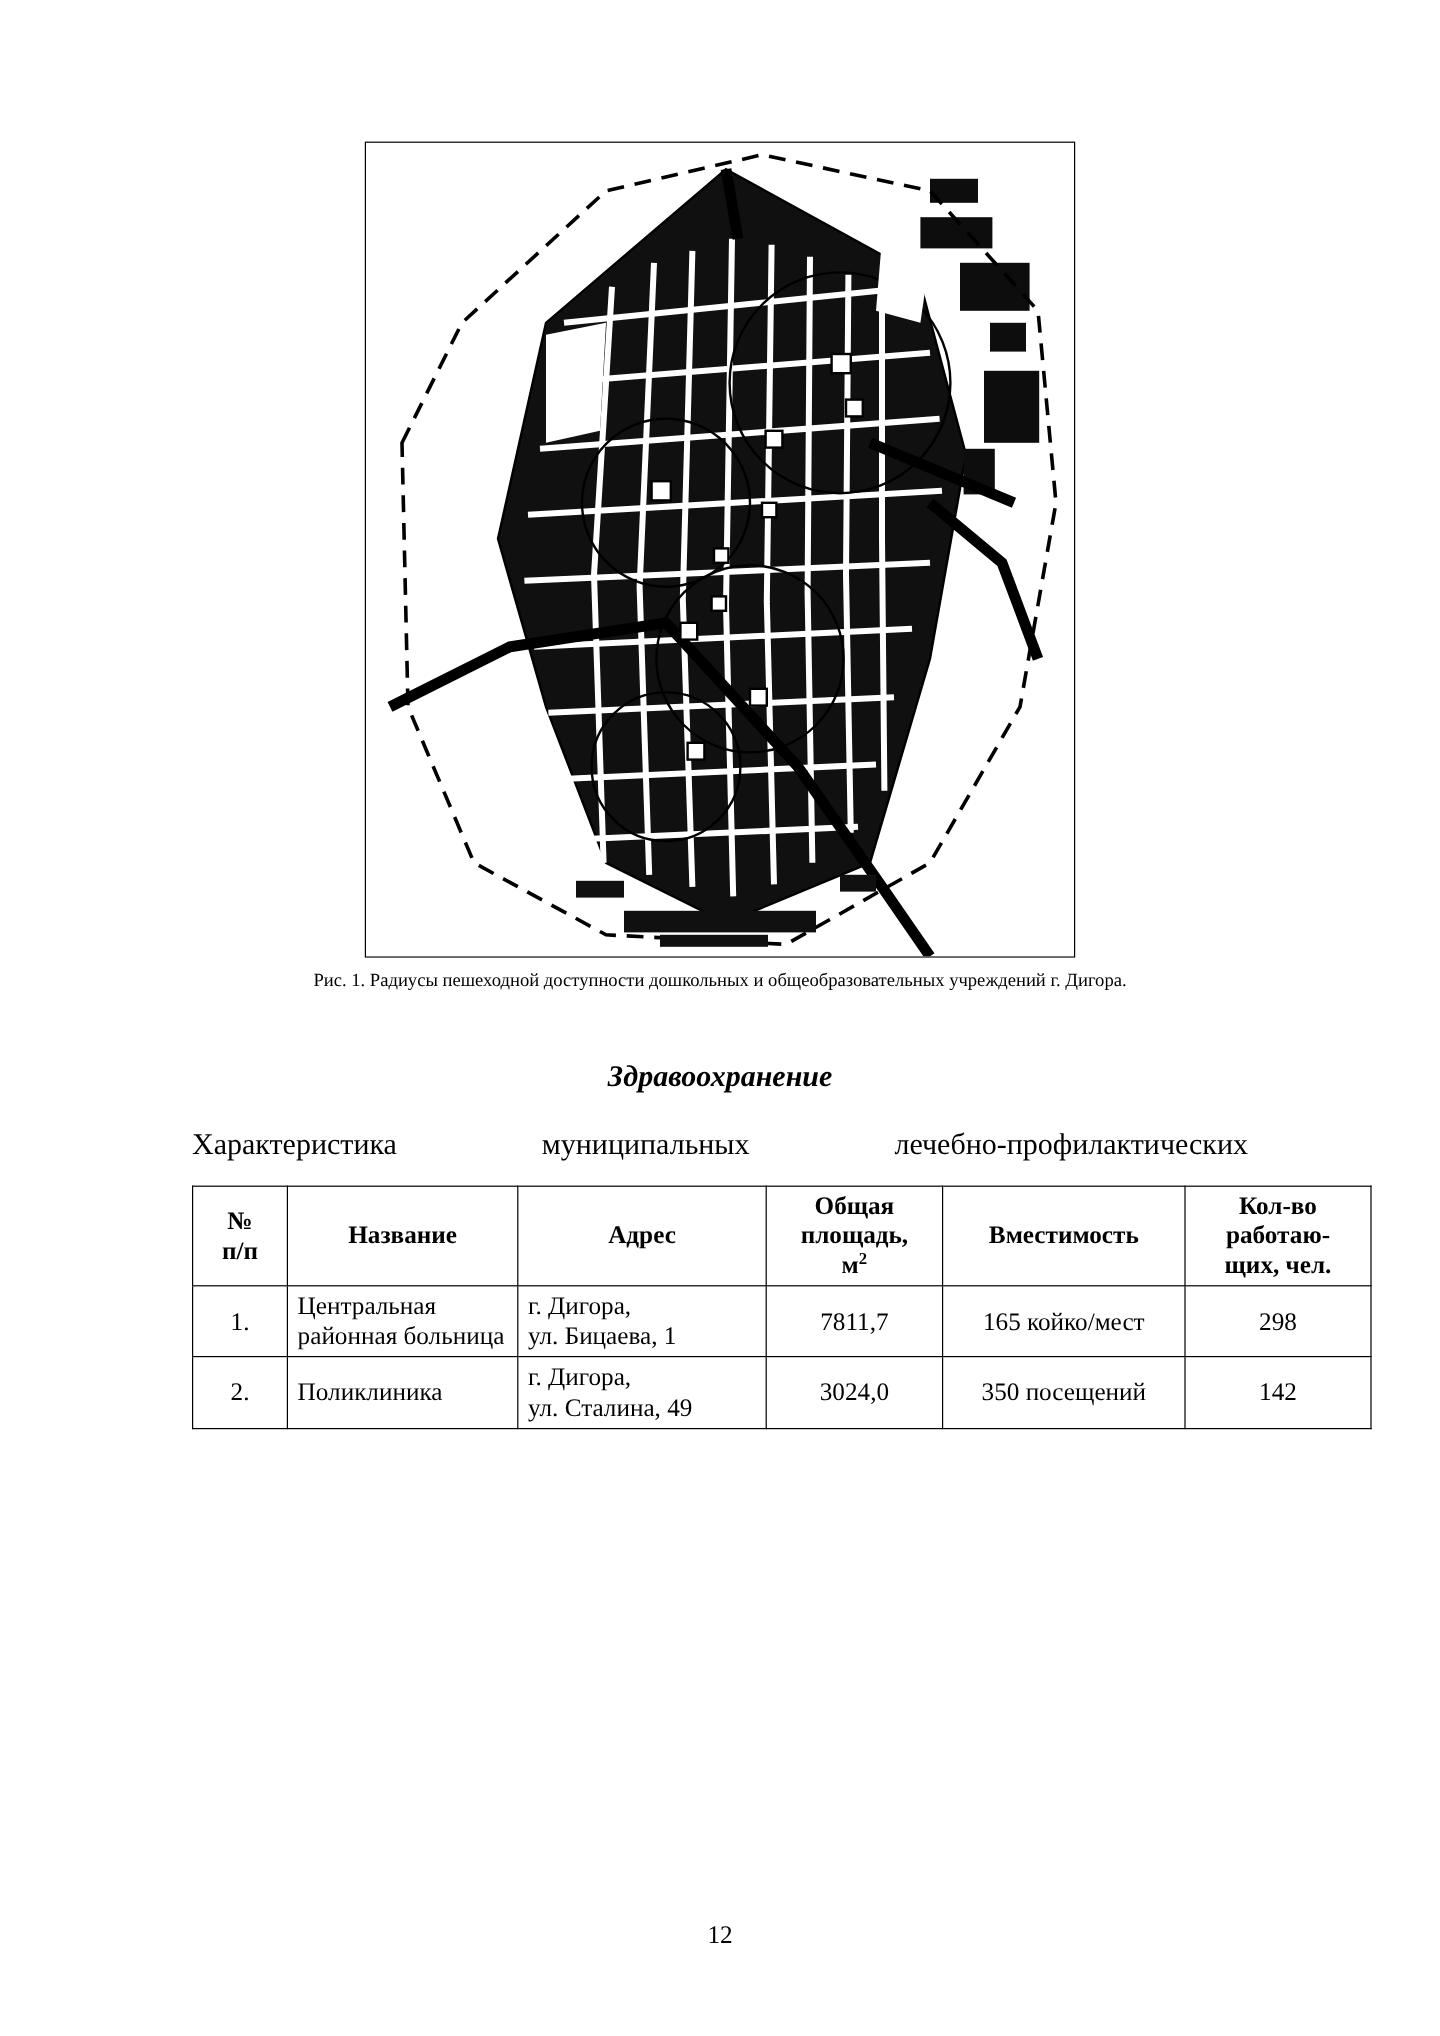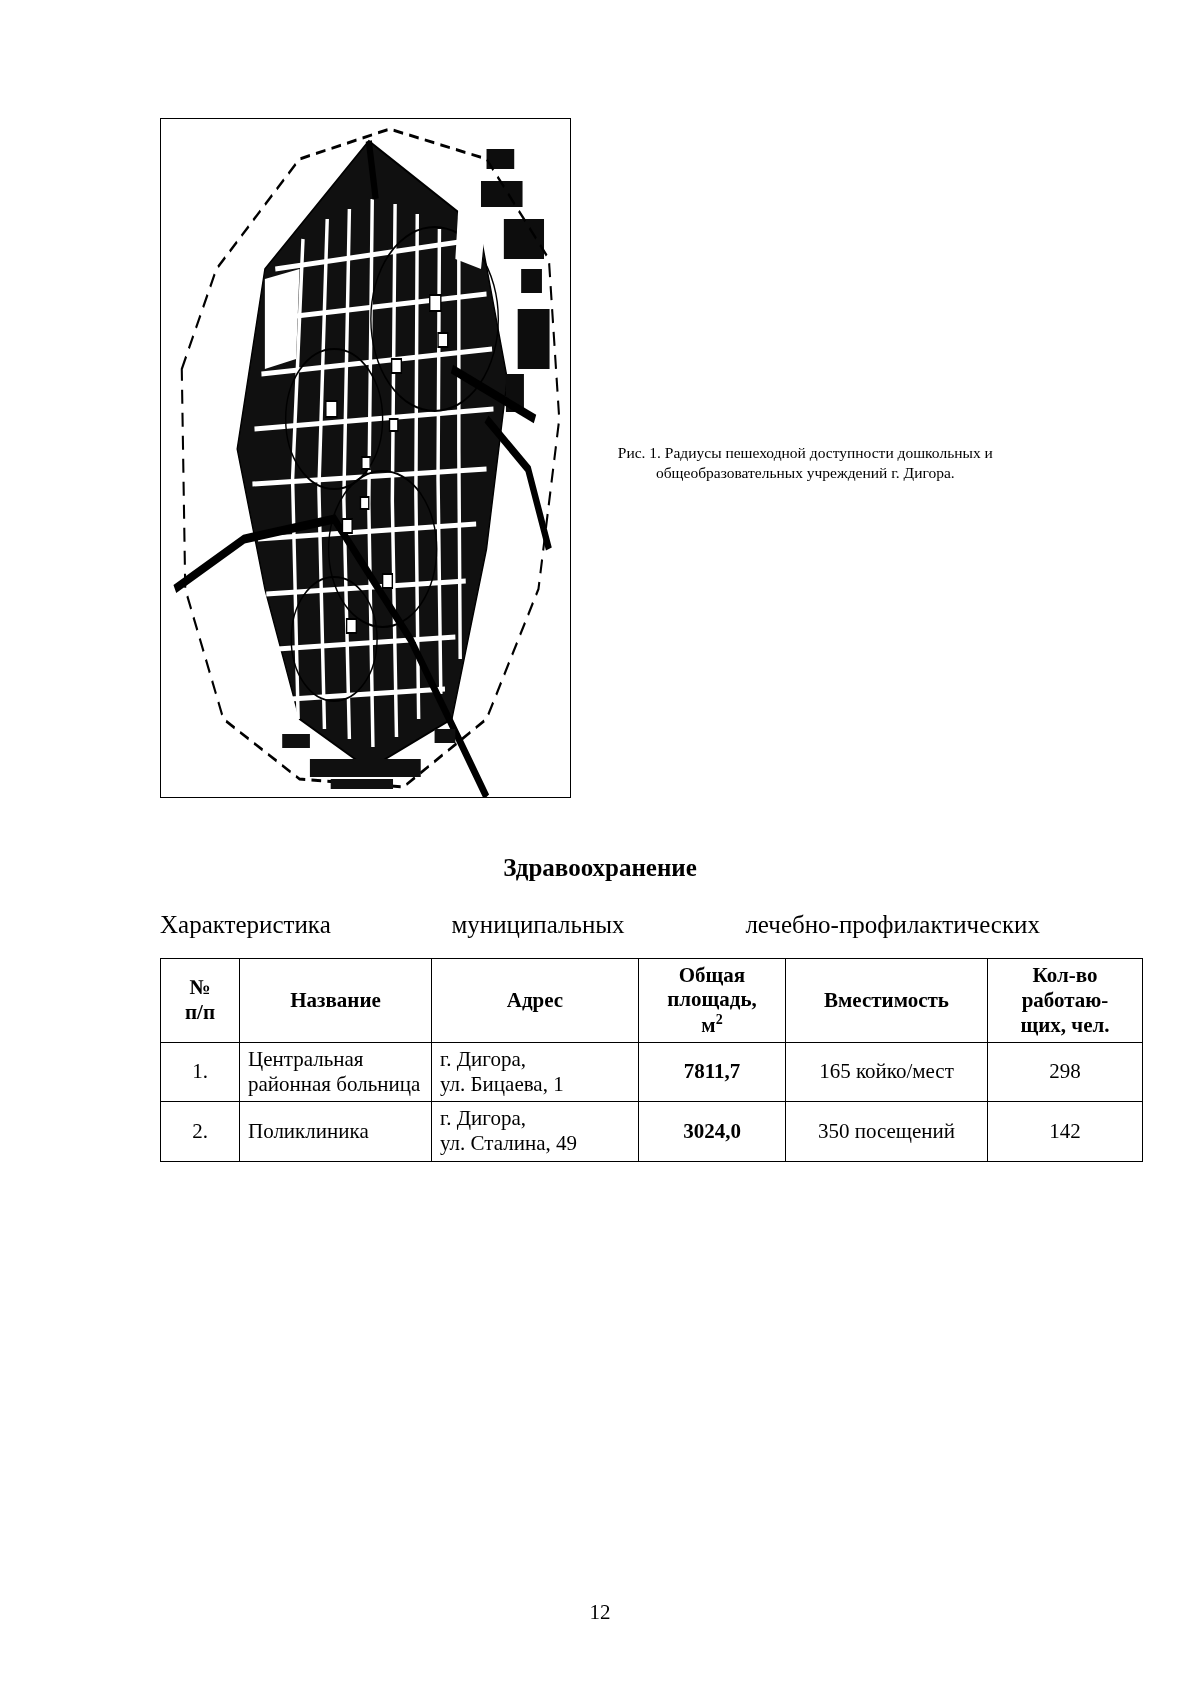--- a/index.html
+++ b/index.html
@@ -29,20 +29,21 @@
     text-indent: 0;
     margin: 0;
     letter-spacing: 0.1px;
   }
   .body-text.just-all {
     text-align-last: justify;
   }
   .figure-wrap {
     margin-top: 22px;
     display: flex;
+    flex-direction: column;
     align-items: center;
   }
   .map-frame {
     width: 590px;
     height: 678px;
     border: 1px solid #000;
     background: #ffffff;
     position: relative;
     overflow: hidden;
   }
@@ -50,20 +51,21 @@
   .figure-caption {
     margin-top: 10px;
     font-size: 15.5px;
     text-align: center;
     line-height: 1.3;
   }
   .section-heading {
     margin-top: 56px;
     text-align: center;
     font-weight: bold;
+    font-style: italic;
     font-size: 25px;
   }
   .lead-1 {
     margin-top: 20px;
     font-size: 25px;
     line-height: 1.82;
     text-align: justify;
     text-align-last: justify;
   }
   .lead-2 {
@@ -88,21 +90,21 @@
     text-align: center;
     font-weight: bold;
     line-height: 1.18;
   }
   table.healthcare td {
     line-height: 1.2;
   }
   .col-num   { width: 62px;  text-align: center; }
   .col-name  { width: 175px; }
   .col-addr  { width: 190px; }
-  .col-area  { width: 130px; text-align: center; font-weight: bold; }
+  .col-area  { width: 130px; text-align: center; }
   .col-cap   { width: 185px; text-align: center; }
   .col-staff { width: 138px; text-align: center; }
   .cell-center { text-align: center; }
   .sup { font-size: 14px; vertical-align: super; }
   .page-number {
     position: absolute;
     left: 0;
     right: 0;
     bottom: 72px;
     text-align: center;

